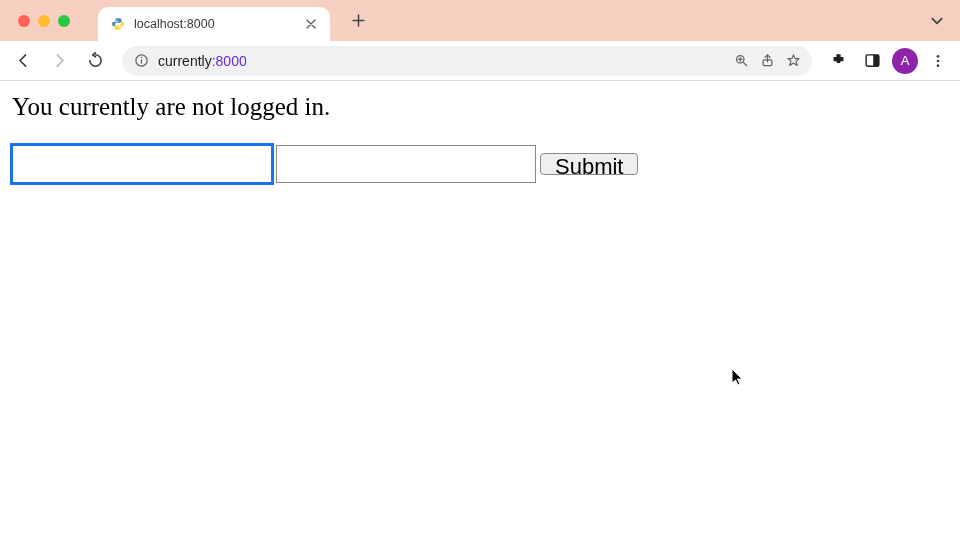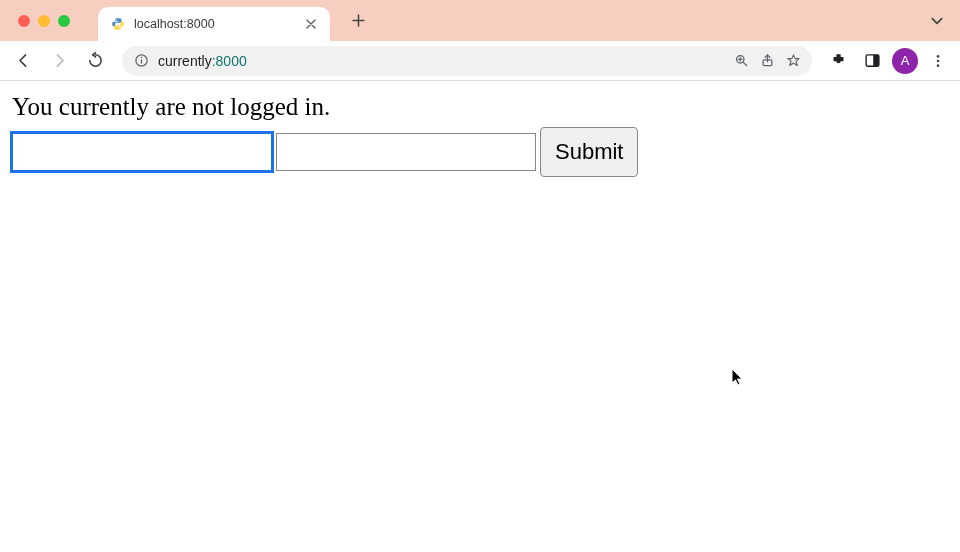--- a/index.html
+++ b/index.html
@@ -102,21 +102,21 @@
       margin: 0 6px;
       font-size: 14px;
       color:#202124;
       gap: 8px;
       min-width: 0;
     }
     .site-info {
       width:18px;height:18px;display:flex;align-items:center;justify-content:center;color:#5f6368;
     }
     .url-text { flex:1; white-space:nowrap; overflow:hidden; }
-    .url-text .faded { color:#0f766e; }
+    .url-text .faded { color:#6d28d9; }
     .right-icons {
       display:flex; align-items:center; gap:6px;
     }
     .ic-btn {
       width: 28px; height:28px;
       display:flex;align-items:center;justify-content:center;
       color:#555; border-radius:4px;
     }
     .avatar {
       width:26px;height:26px;border-radius:50%;
@@ -128,21 +128,21 @@
     }
 
     
     .page {
       padding: 12px 12px;
     }
     .status-line {
       font-family: "Times New Roman", Times, serif;
       font-size: 25px;
       color:#000;
-      margin-bottom: 6px;
+      margin-bottom: 24px;
     }
     .form-row {
       display:flex;
       align-items:center;
       gap: 4px;
     }
     .txt {
       height: 38px;
       width: 260px;
       font-size: 20px;
@@ -150,21 +150,21 @@
       border: 1px solid #888;
       background:#fff;
       font-family: Arial, sans-serif;
     }
     .txt.focused {
       outline: 2px solid #1a73e8;
       outline-offset: 0;
       border-color:#1a73e8;
     }
     .submit-btn {
-      height: 50px;
+      height: 22px;
       padding: 0 14px;
       font-size: 22px;
       font-family: Arial, sans-serif;
       background:#efefef;
       border:1px solid #8a8a8a;
       border-radius:4px;
       cursor:pointer;
     }
 
     .cursor {

